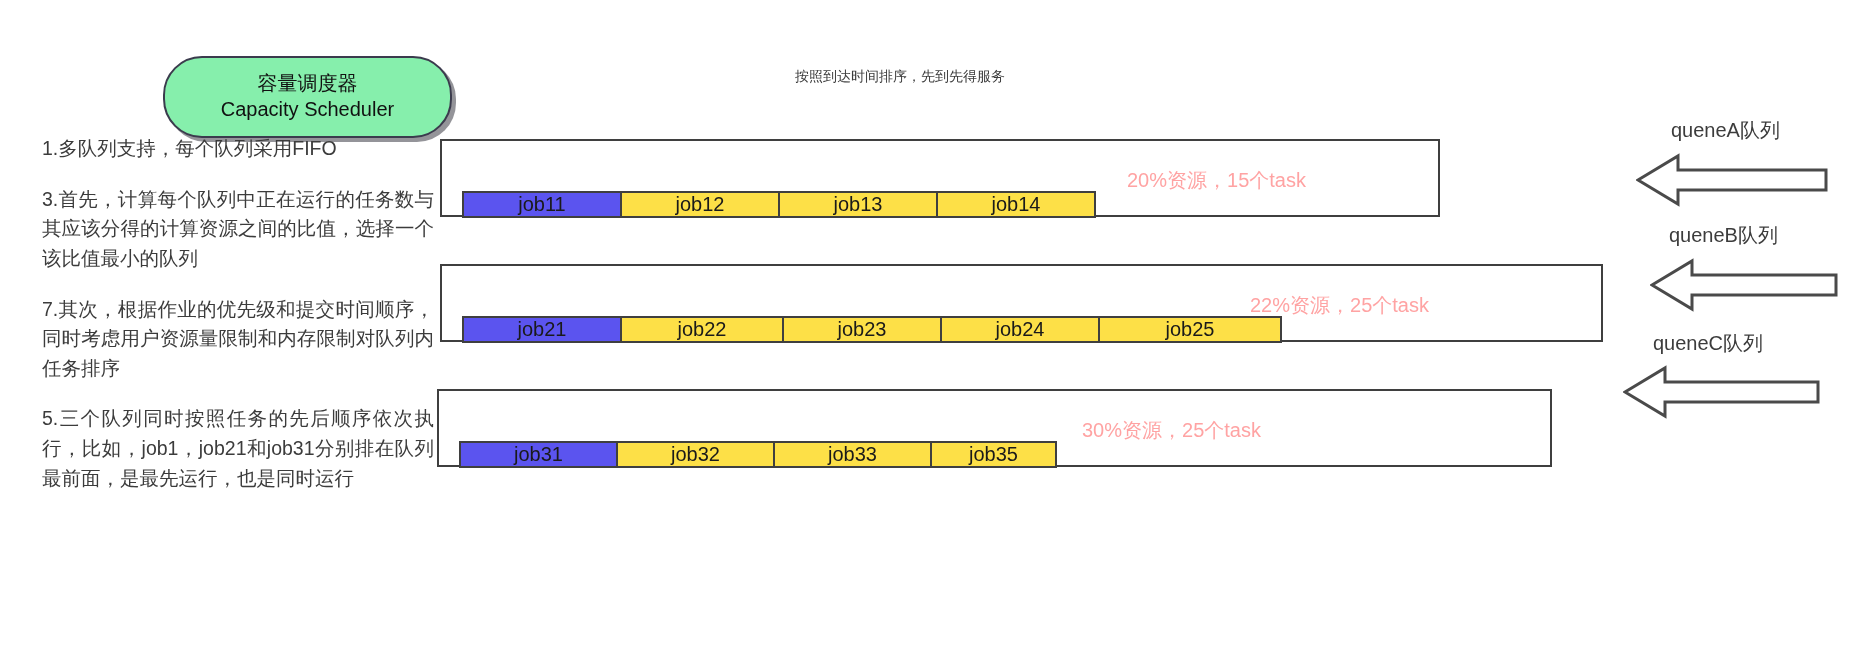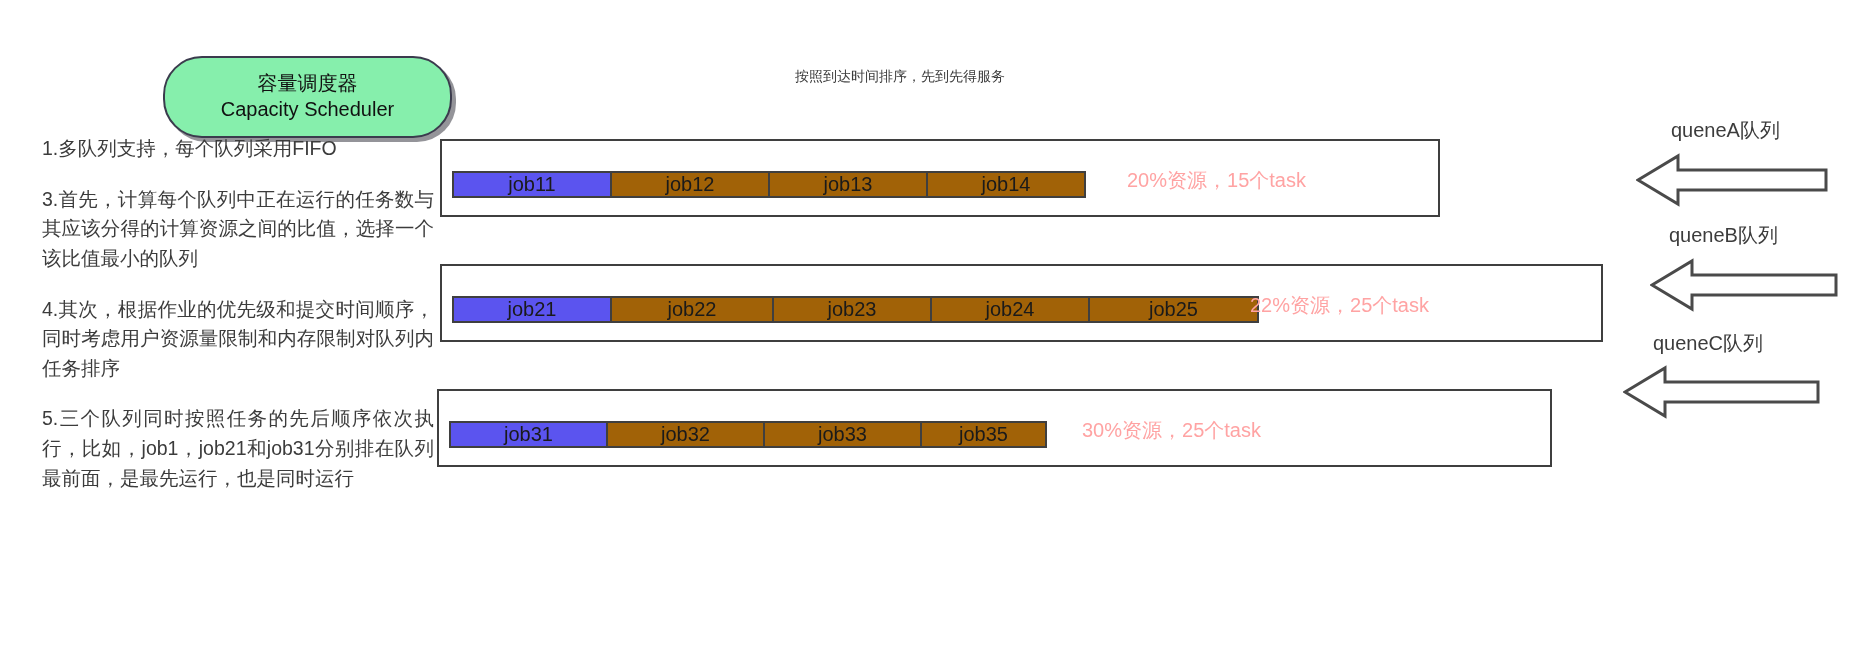--- a/index.html
+++ b/index.html
@@ -69,31 +69,31 @@
   
   .queue-row {
     position: absolute;
     box-sizing: border-box;
     border: 2px solid #3f3f3f;
     background: #ffffff;
     height: 78px;
   }
   .queue-inner {
     position: absolute;
-    left: 10px;
+    left: 20px;
     top: 9px;
     bottom: -3px;
     display: flex;
-    align-items: center;
+    align-items: flex-end;
   }
   .job-cell {
     box-sizing: border-box;
     border: 2px solid #3f3f3f;
     margin-right: -2px;
-    background: #a16207;
+    background: #fde047;
     display: flex;
     align-items: center;
     justify-content: center;
     font-size: 20px;
     color: #1a1a1a;
   }
   .job-cell.running {
     background: #5b54ef;
     color: #1a1a1a;
   }
@@ -135,21 +135,21 @@
 <body>
 
 <div id="scheduler-box">
   <div class="ln">容量调度器</div>
   <div class="ln">Capacity Scheduler</div>
 </div>
 
 <div id="notes">
   <div class="note">1.多队列支持，每个队列采用FIFO</div>
   <div class="note">3.首先，计算每个队列中正在运行的任务数与其应该分得的计算资源之间的比值，选择一个该比值最小的队列</div>
-  <div class="note">4.其次，根据作业的优先级和提交时间顺序，同时考虑用户资源量限制和内存限制对队列内任务排序</div>
+  <div class="note">7.其次，根据作业的优先级和提交时间顺序，同时考虑用户资源量限制和内存限制对队列内任务排序</div>
   <div class="note">5.三个队列同时按照任务的先后顺序依次执行，比如，job1，job21和job31分别排在队列最前面，是最先运行，也是同时运行</div>
 </div>
 
 <div id="queue-caption">按照到达时间排序，先到先得服务</div>
 
 <div class="queue-row" id="row-a">
   <div class="queue-inner">
     <div class="job-cell running" style="width:160px">job11</div>
     <div class="job-cell" style="width:160px">job12</div>
     <div class="job-cell" style="width:160px">job13</div>
@@ -157,21 +157,21 @@
   </div>
   <div class="res-label" style="left:685px">20%资源，15个task</div>
 </div>
 
 <div class="queue-row" id="row-b">
   <div class="queue-inner">
     <div class="job-cell running" style="width:160px">job21</div>
     <div class="job-cell" style="width:164px">job22</div>
     <div class="job-cell" style="width:160px">job23</div>
     <div class="job-cell" style="width:160px">job24</div>
-    <div class="job-cell" style="width:171px">job25</div>
+    <div class="job-cell" style="width:184px">job25</div>
   </div>
   <div class="res-label" style="left:808px">22%资源，25个task</div>
 </div>
 
 <div class="queue-row" id="row-c">
   <div class="queue-inner">
     <div class="job-cell running" style="width:159px">job31</div>
     <div class="job-cell" style="width:159px">job32</div>
     <div class="job-cell" style="width:159px">job33</div>
     <div class="job-cell" style="width:127px">job35</div>

